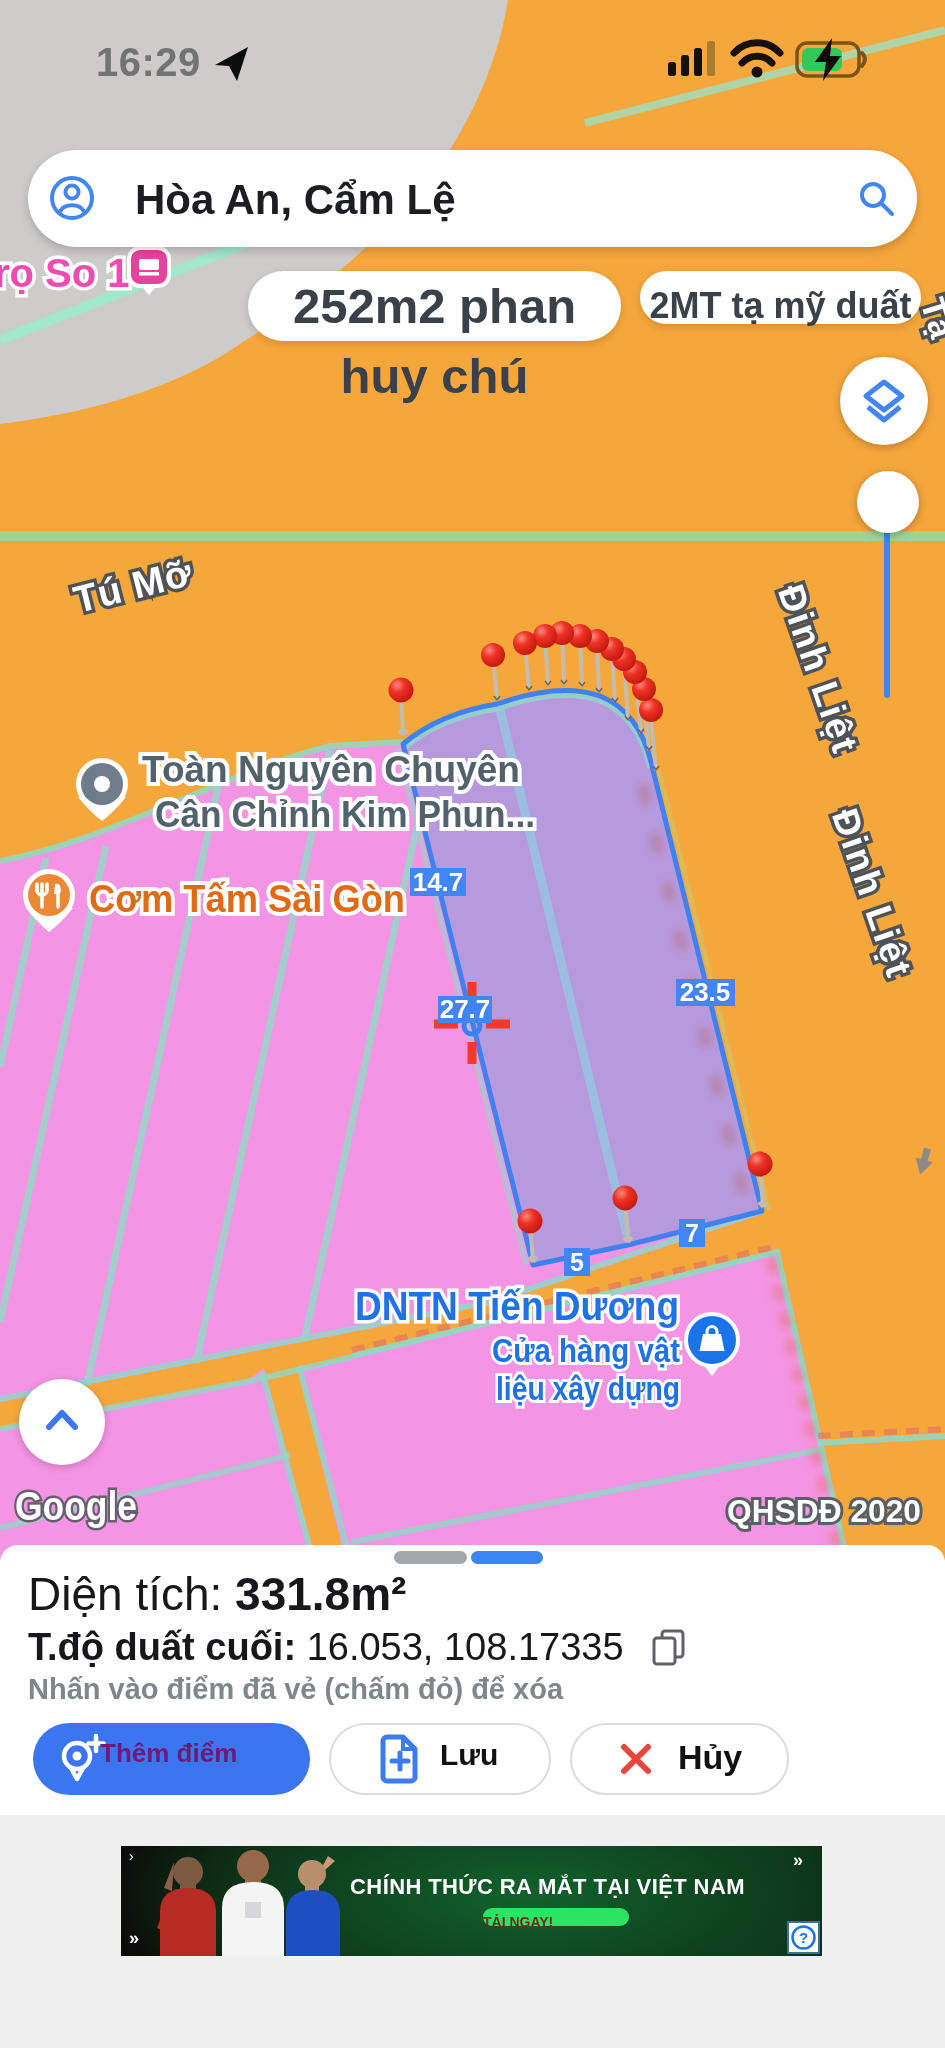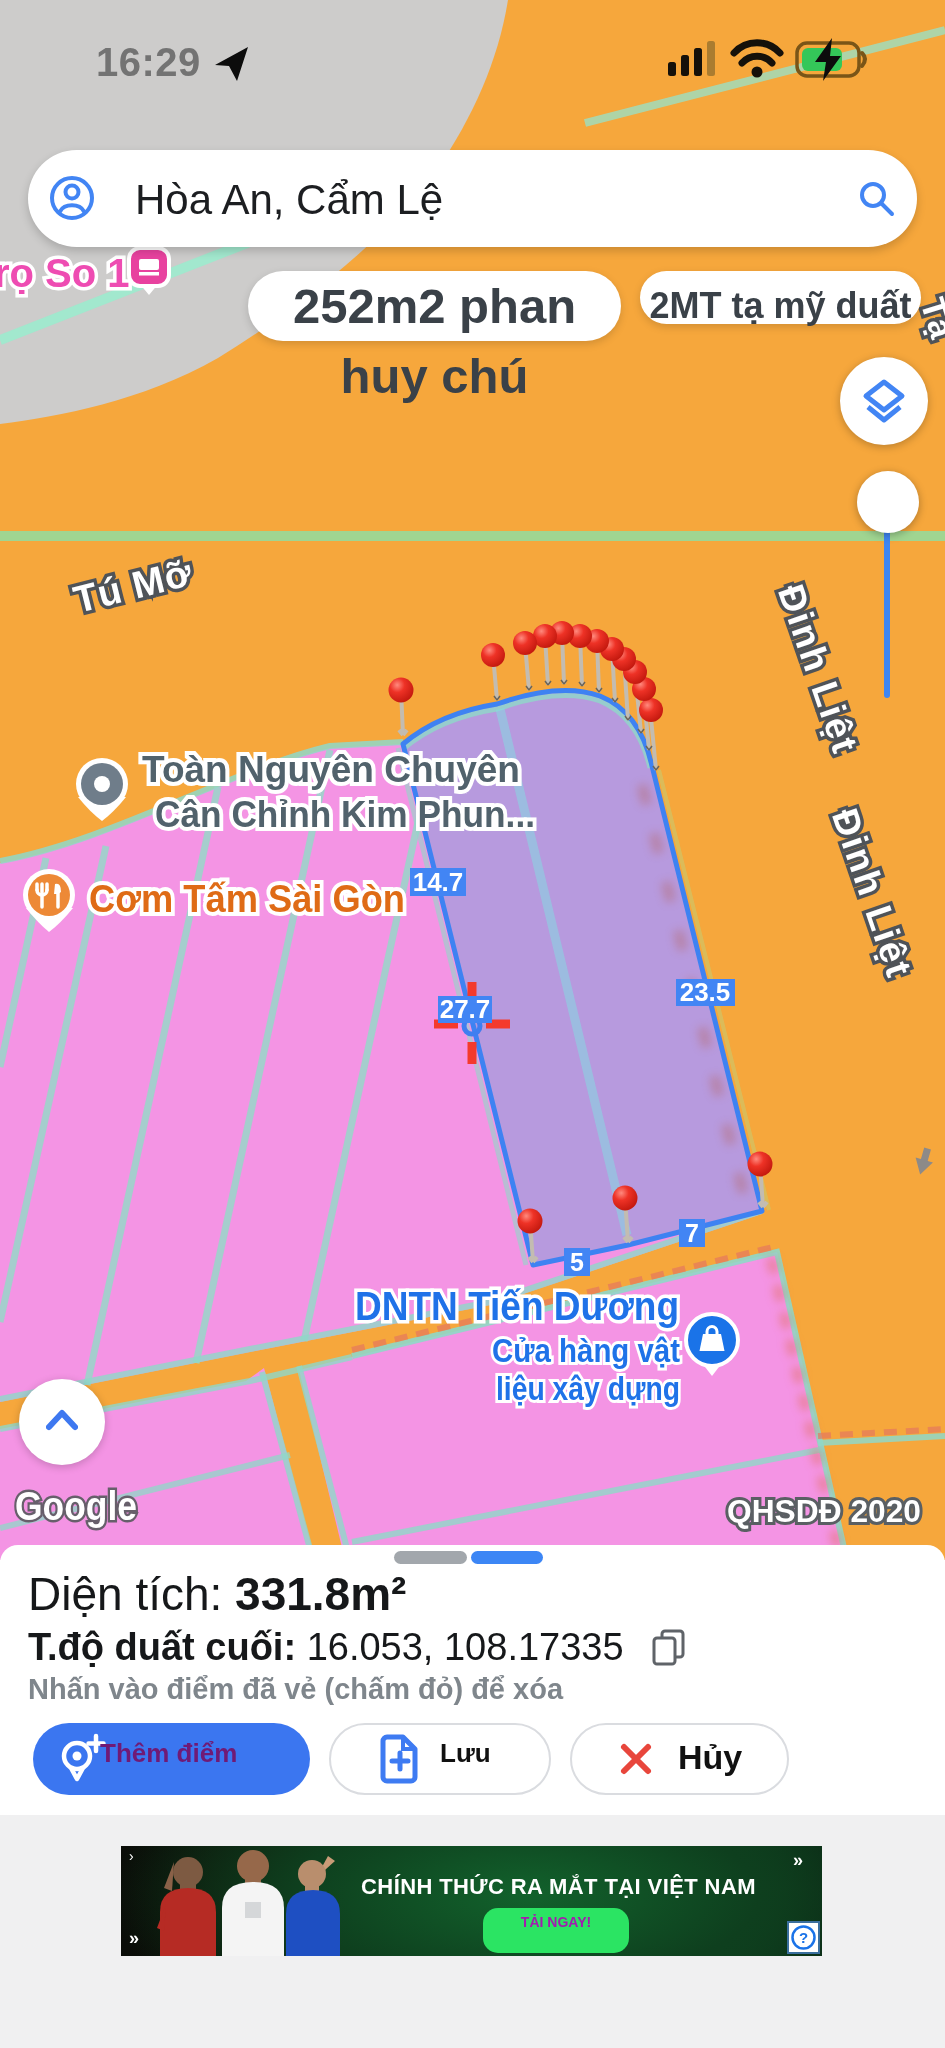--- a/index.html
+++ b/index.html
@@ -281,21 +281,21 @@
 </svg>
 
 <div class="abs" style="left:28px;top:150px;width:889px;height:97px;background:#ffffff;border-radius:49px;box-shadow:0 4px 10px rgba(0,0,0,0.18);"></div>
 
 <svg class="abs" style="left:48px;top:174px" width="48" height="48" viewBox="0 0 48 48">
   <circle cx="24" cy="24" r="20" fill="none" stroke="#4285f4" stroke-width="4"></circle>
   <circle cx="24" cy="18" r="6.5" fill="none" stroke="#4285f4" stroke-width="4"></circle>
   <path d="M12,37.5 a13,10 0 0 1 24,0" fill="none" stroke="#4285f4" stroke-width="4" stroke-linecap="round"></path>
 </svg>
 
-<div class="abs" style="left:135px;top:176px;font-size:42px;font-weight:400;color:#1c1e21;">Hòa An, Cẩm Lệ</div>
+<div class="abs" style="left:135px;top:176px;font-size:42px;font-weight:700;color:#1c1e21;">Hòa An, Cẩm Lệ</div>
 
 <svg class="abs" style="left:856px;top:178px" width="42" height="42" viewBox="0 0 42 42">
   <circle cx="17" cy="17" r="11" fill="none" stroke="#4285f4" stroke-width="4"></circle>
   <path d="M25,25 L36,36" stroke="#4285f4" stroke-width="4" stroke-linecap="round"></path>
 </svg>
 
 <div class="abs" style="left:248px;top:271px;width:373px;height:70px;background:#ffffff;border-radius:35px;box-shadow:0 3px 8px rgba(0,0,0,0.15);text-align:center;line-height:70px;font-size:49px;font-weight:bold;color:#3a4148;">252m2 phan huy chú</div>
 
 <div class="abs" style="left:640px;top:271px;width:281px;height:53px;background:#ffffff;border-radius:35px;box-shadow:0 3px 8px rgba(0,0,0,0.15);text-align:center;line-height:70px;font-size:36px;font-weight:bold;color:#3a4148;">2MT tạ mỹ duất</div>
 
@@ -345,21 +345,21 @@
 <div class="abs" style="left:100px;top:1738px;font-size:26px;font-weight:bold;color:#701a75;">Thêm điểm</div>
 
 <div class="abs" style="left:329px;top:1723px;width:222px;height:72px;background:#ffffff;border:2px solid #dadce0;border-radius:38px;box-sizing:border-box;"></div>
 
 <svg class="abs" style="left:375px;top:1733px" width="50" height="52" viewBox="0 0 50 52">
   <path d="M12,4 h16 l12,12 v28 a4,4 0 0 1 -4,4 h-24 a4,4 0 0 1 -4,-4 v-36 a4,4 0 0 1 4,-4 Z" fill="none" stroke="#3e7bf2" stroke-width="5" stroke-linejoin="round"></path>
   <path d="M28,4 v12 h12" fill="none" stroke="#3e7bf2" stroke-width="4"></path>
   <path d="M25,20 v16 M17,28 h16" stroke="#3e7bf2" stroke-width="5" stroke-linecap="round"></path>
 </svg>
 
-<div class="abs" style="left:440px;top:1738px;font-size:26px;font-weight:bold;color:#111;">Lưu</div>
+<div class="abs" style="left:440px;top:1738px;font-size:30px;font-weight:bold;color:#111;">Lưu</div>
 
 <div class="abs" style="left:570px;top:1723px;width:219px;height:72px;background:#ffffff;border:2px solid #dadce0;border-radius:38px;box-sizing:border-box;"></div>
 
 <svg class="abs" style="left:618px;top:1741px" width="36" height="36" viewBox="0 0 36 36">
   <path d="M6,6 L30,30 M30,6 L6,30" stroke="#e8463c" stroke-width="6" stroke-linecap="round"></path>
 </svg>
 
 <div class="abs" style="left:678px;top:1738px;font-size:34px;font-weight:bold;color:#111;">Hủy</div>
 
 <div class="abs" style="left:0;top:1815px;width:945px;height:233px;background:#f0f0f1;"></div>
@@ -375,23 +375,23 @@
     <circle cx="107" cy="20" r="16" fill="#96684a"></circle>
     <rect x="99" y="32" width="16" height="10" fill="#96684a"></rect>
     <path d="M76,110 v-48 q0,-26 31,-26 q31,0 31,26 v48 Z" fill="#f4f4f4"></path>
     <path d="M99,56 h16 v16 h-16 Z" fill="#9aa0a6" opacity="0.35"></path>
     <path d="M170,32 l12,-22 7,5 Z" fill="#c99b77"></path>
     <circle cx="166" cy="28" r="14" fill="#b98e6d"></circle>
     <rect x="159" y="39" width="14" height="9" fill="#b98e6d"></rect>
     <path d="M140,110 v-42 q0,-24 27,-24 q27,0 27,24 v42 Z" fill="#1e4fc2"></path>
   </svg>
 
-  <div class="abs" style="left:205px;top:28px;width:465px;text-align:center;font-size:22px;font-weight:bold;color:#ffffff;letter-spacing:0.4px;">CHÍNH THỨC RA MẮT TẠI VIỆT NAM</div>
-
-  <div class="abs" style="left:362px;top:62px;width:146px;height:45px;background:#2be463;border-radius:15px;text-align:center;line-height:29px;font-size:14px;font-weight:bold;color:#a21caf;">TẢI NGAY!</div>
+  <div class="abs" style="left:194px;top:28px;width:465px;text-align:center;font-size:22px;font-weight:bold;color:#ffffff;letter-spacing:0.4px;">CHÍNH THỨC RA MẮT TẠI VIỆT NAM</div>
+
+  <div class="abs" style="left:362px;top:62px;width:146px;height:18px;background:#2be463;border-radius:15px;line-height:29px;font-size:14px;font-weight:bold;color:#7f1d1d;">TẢI NGAY!</div>
 
   <div class="abs" style="left:672px;top:4px;font-size:18px;font-weight:bold;color:#ffffff;">»</div>
   <div class="abs" style="left:8px;top:82px;font-size:18px;font-weight:bold;color:#ffffff;">»</div>
   <div class="abs" style="left:8px;top:2px;font-size:14px;color:#ffffff;">›</div>
 </div>
 
 <div class="abs" style="left:787px;top:1921px;width:33px;height:33px;background:#ffffff;border:2px solid #3a6f9e;box-sizing:border-box;"></div>
 <svg class="abs" style="left:790px;top:1924px" width="27" height="27" viewBox="0 0 27 27">
   <circle cx="13.5" cy="13.5" r="11" fill="none" stroke="#1a73e8" stroke-width="2.5"></circle>
   <text x="13.5" y="19" text-anchor="middle" font-size="15" font-weight="bold" fill="#1a73e8">?</text>

